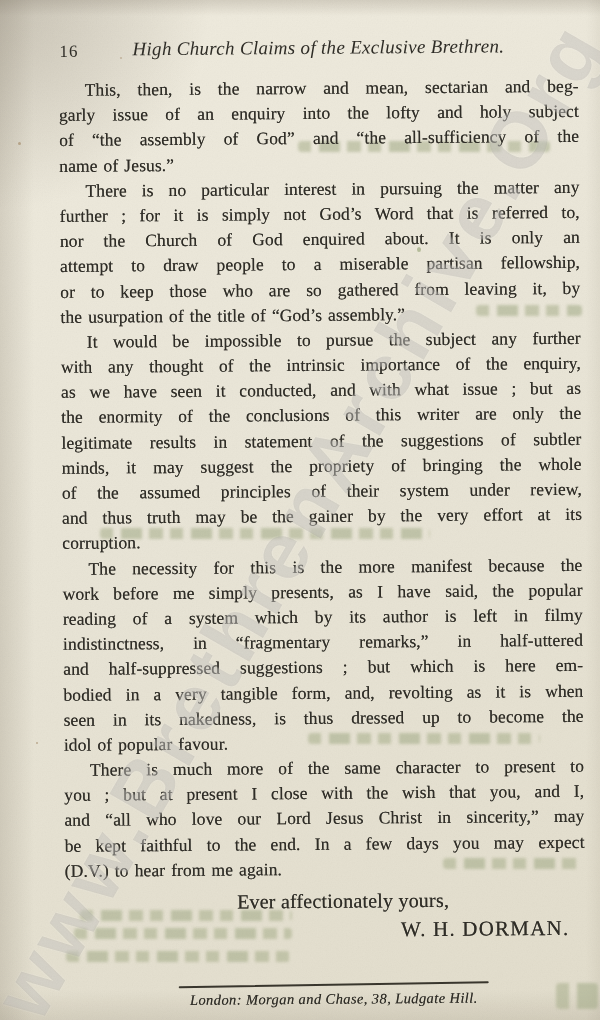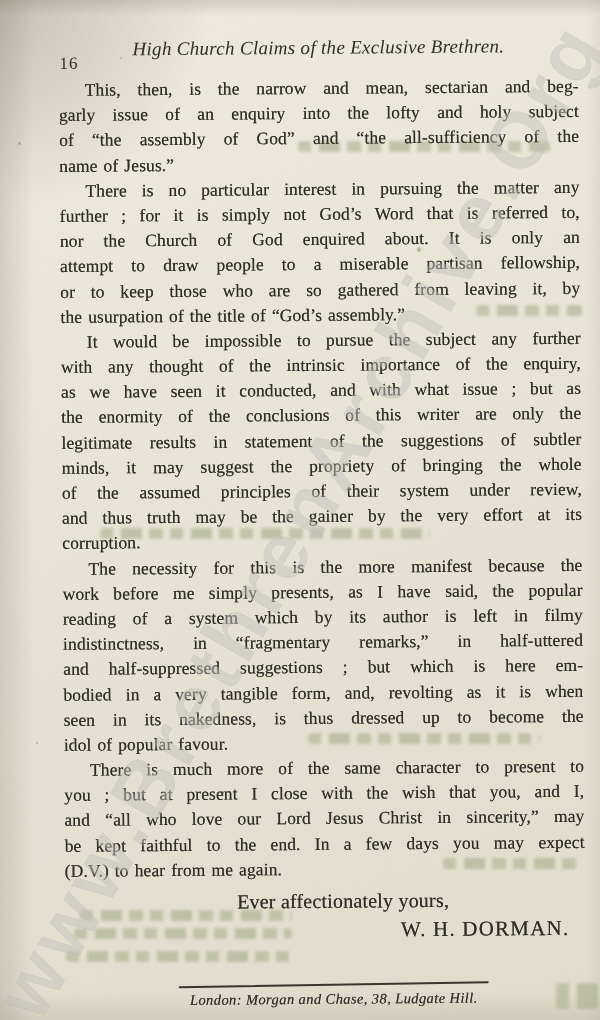--- a/index.html
+++ b/index.html
@@ -8,21 +8,21 @@
     font-family:"Liberation Serif", serif;color:#2f2d27;
     background:
       radial-gradient(circle at 0% 0%, rgba(108,98,82,.30), rgba(108,98,82,0) 210px),
       linear-gradient(90deg, rgba(120,110,92,.20), rgba(120,110,92,0) 34px),
       linear-gradient(180deg, rgba(118,108,92,.22), rgba(118,108,92,0) 16px),
       linear-gradient(0deg, rgba(128,118,98,.16), rgba(128,118,98,0) 30px),
       linear-gradient(270deg, rgba(128,118,98,.09), rgba(128,118,98,0) 14px),
       linear-gradient(160deg, #efebde 0%, #e9e5d7 45%, #e2ddcc 100%);
   }
   .content{position:absolute;inset:0;transform:rotate(-0.45deg);z-index:2;}
-  .pagenum{position:absolute;left:63px;top:52px;font-size:17px;letter-spacing:1px;}
+  .pagenum{position:absolute;left:63px;top:40px;font-size:17px;letter-spacing:1px;}
   .running-title{
     position:absolute;left:62px;top:37px;width:520px;text-align:center;
     font-style:italic;font-size:19px;letter-spacing:.3px;
   }
   .body-text{position:absolute;left:62px;top:76px;width:520px;}
   .line{
     font-size:17.5px;line-height:25.2px;height:25.2px;
     text-align:justify;text-align-last:justify;word-spacing:1.5px;letter-spacing:.1px;
     text-shadow:0 0 .4px rgba(43,41,35,.75);white-space:normal;overflow:visible;
   }

